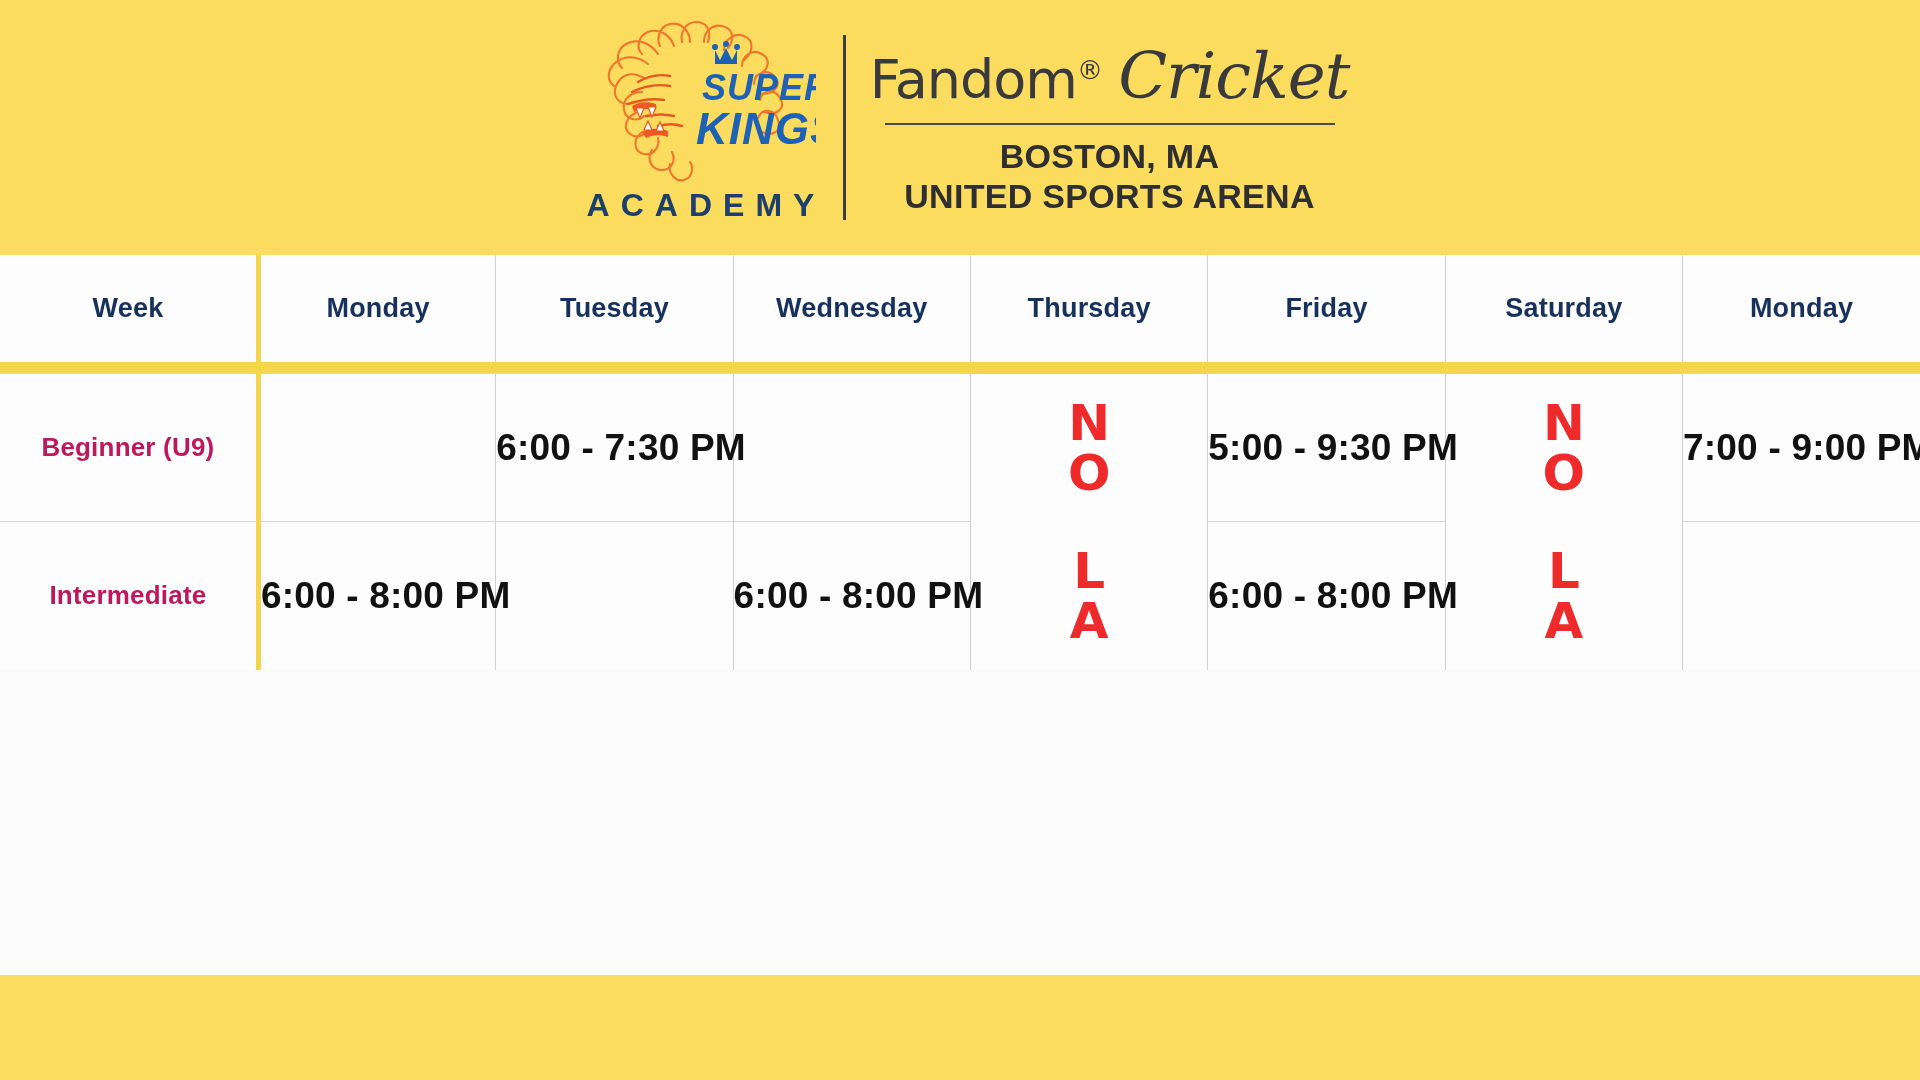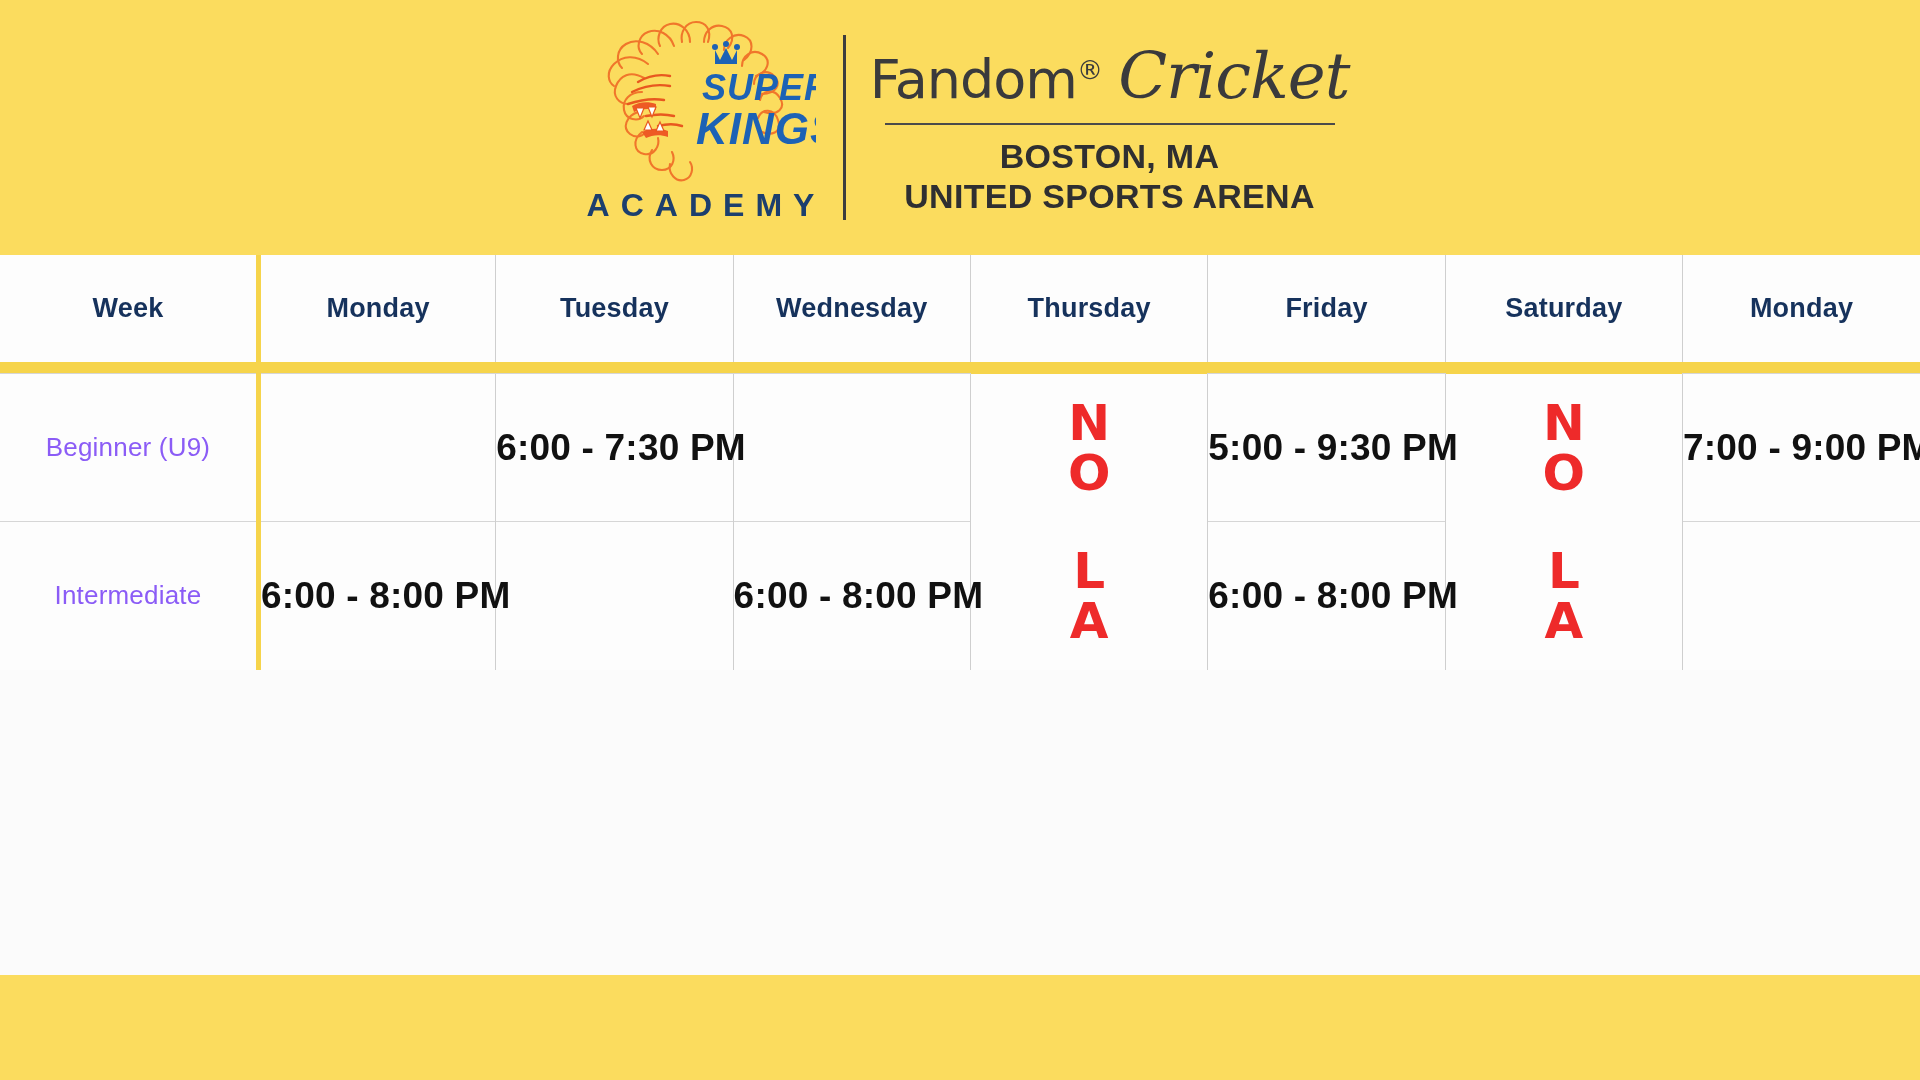--- a/index.html
+++ b/index.html
@@ -74,21 +74,21 @@
   
   .yellow-rule td{
     height:11px;background:#F6D44B;border-left:none;padding:0;
   }
 
   tbody tr.datarow{height:148px;}
   tbody tr.datarow td{border-top:1px solid #d6d6d6;}
   tbody tr.datarow:first-of-type td{border-top:none;}
 
   .rowlabel{
-    font-size:26px;font-weight:normal;color:#8b5cf6;
+    font-size:26px;font-weight:bold;color:#be185d;
     letter-spacing:.2px;
   }
   .slot{
     font-size:37px;font-weight:bold;color:#111111;
     letter-spacing:.2px;white-space:nowrap;
   }
   .noclass-letter{
     font-size:50px;font-weight:bold;color:#EE2A2A;
     line-height:1;font-family:"DejaVu Sans", sans-serif;
   }

